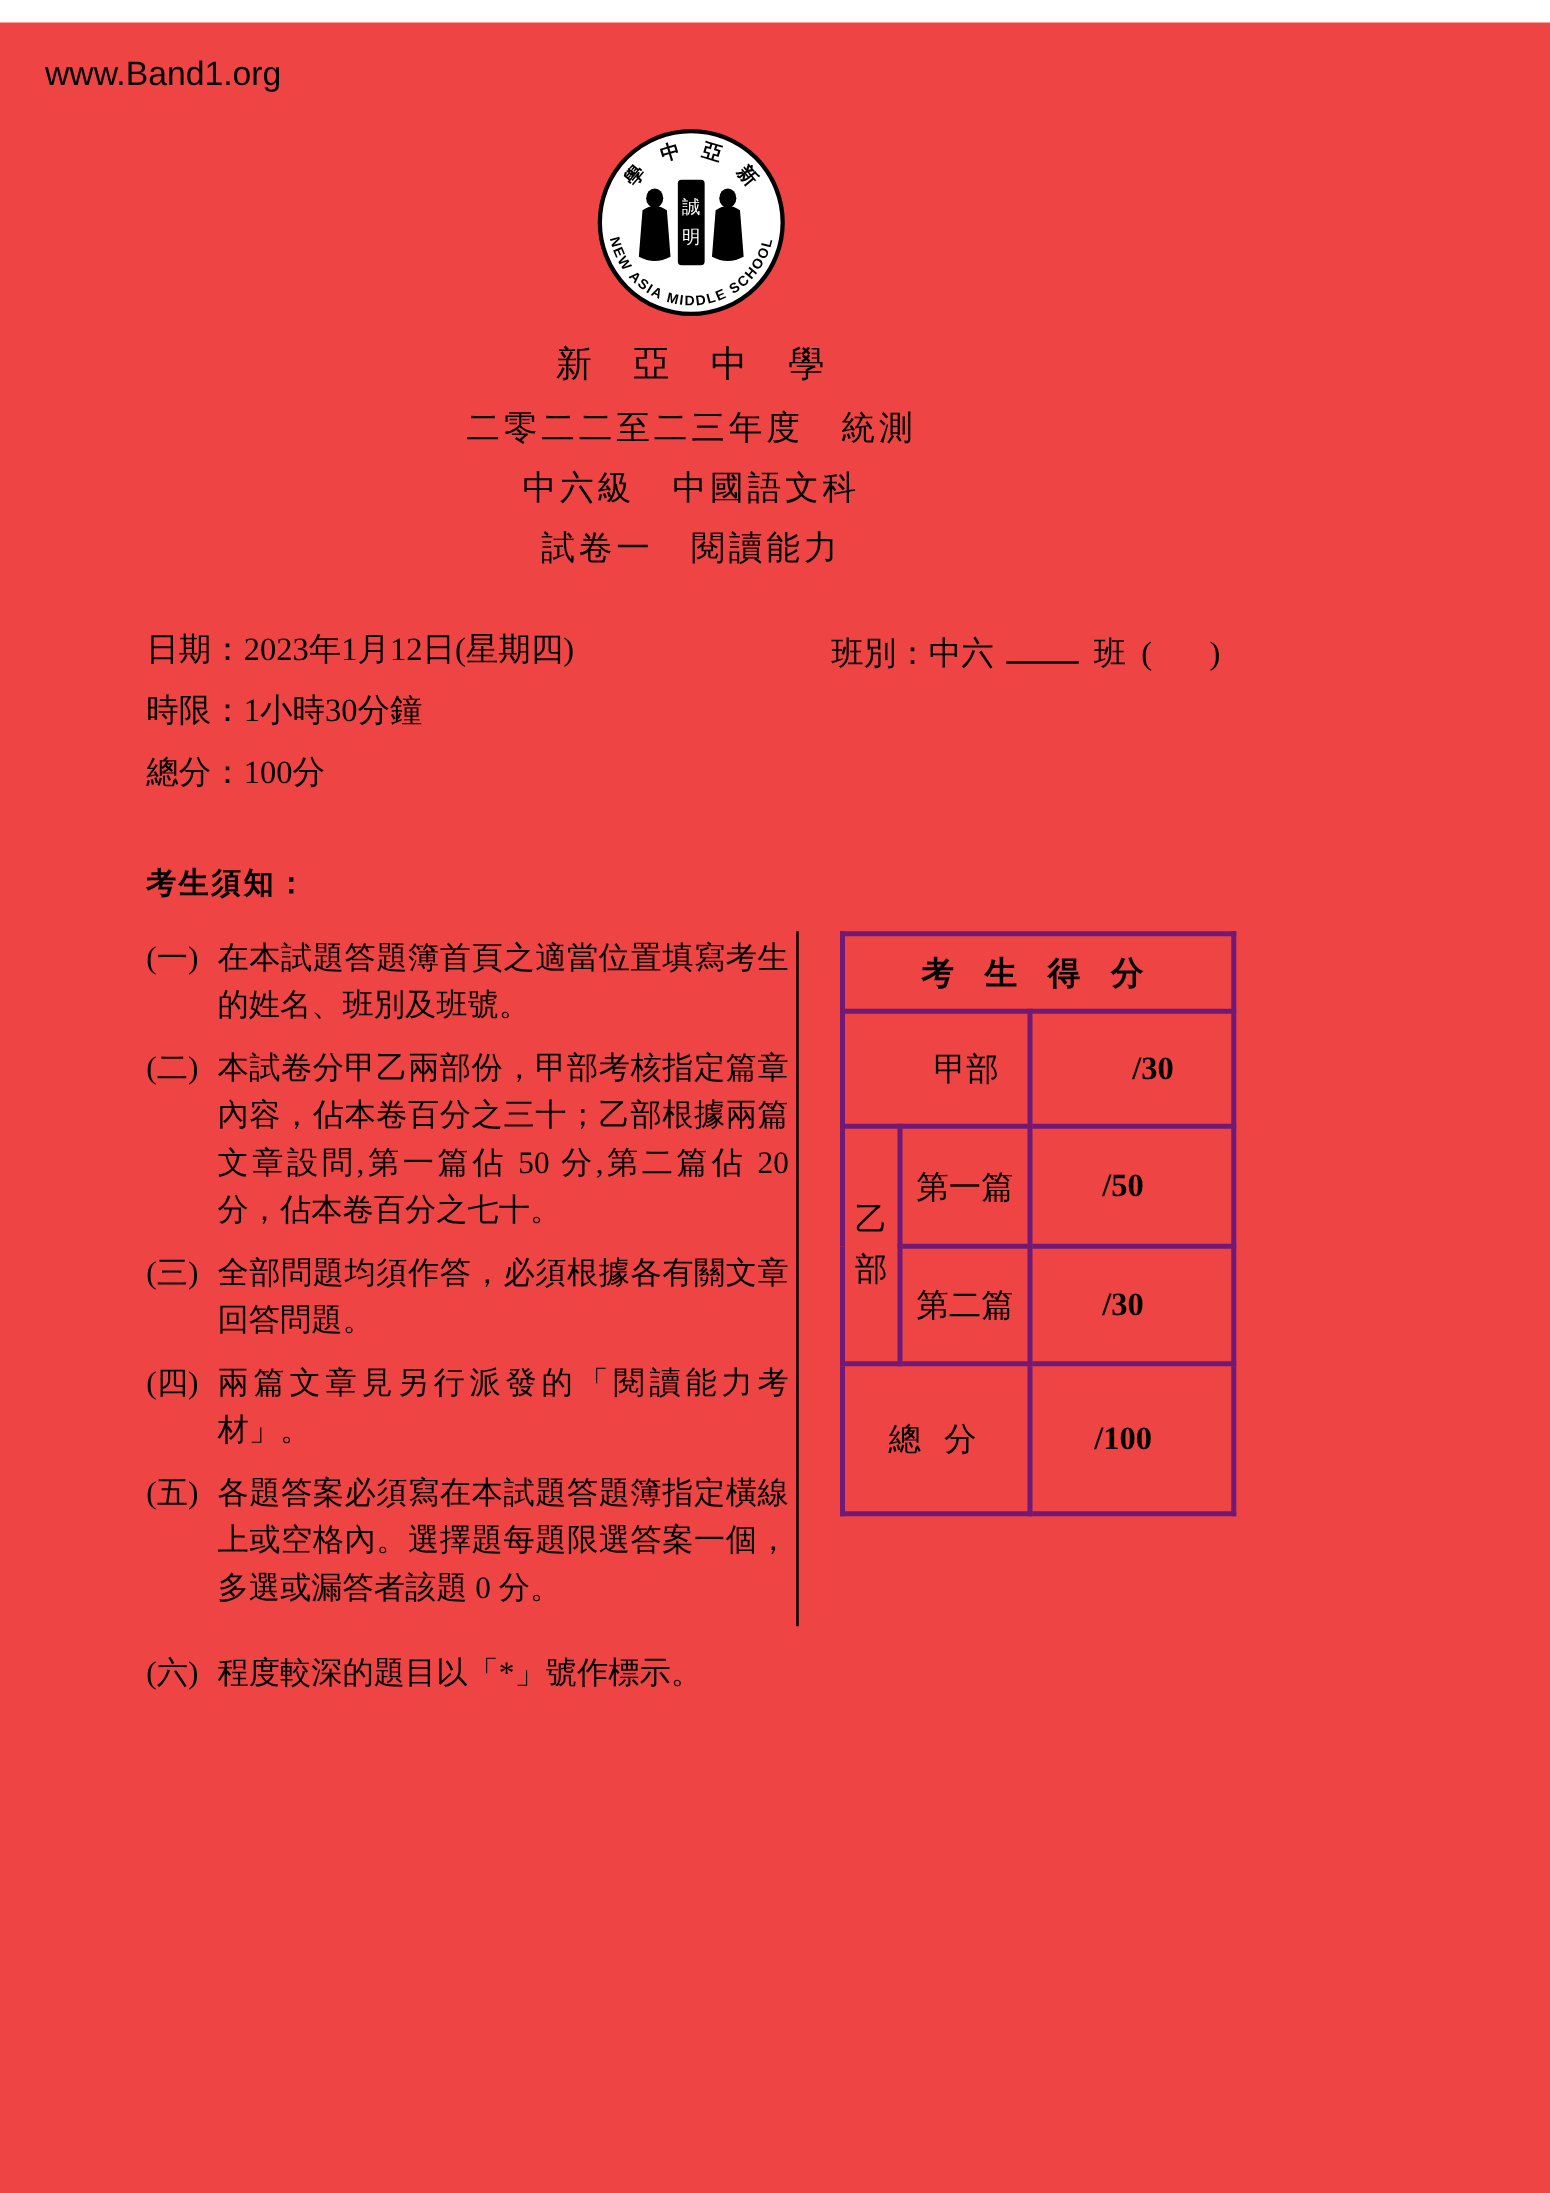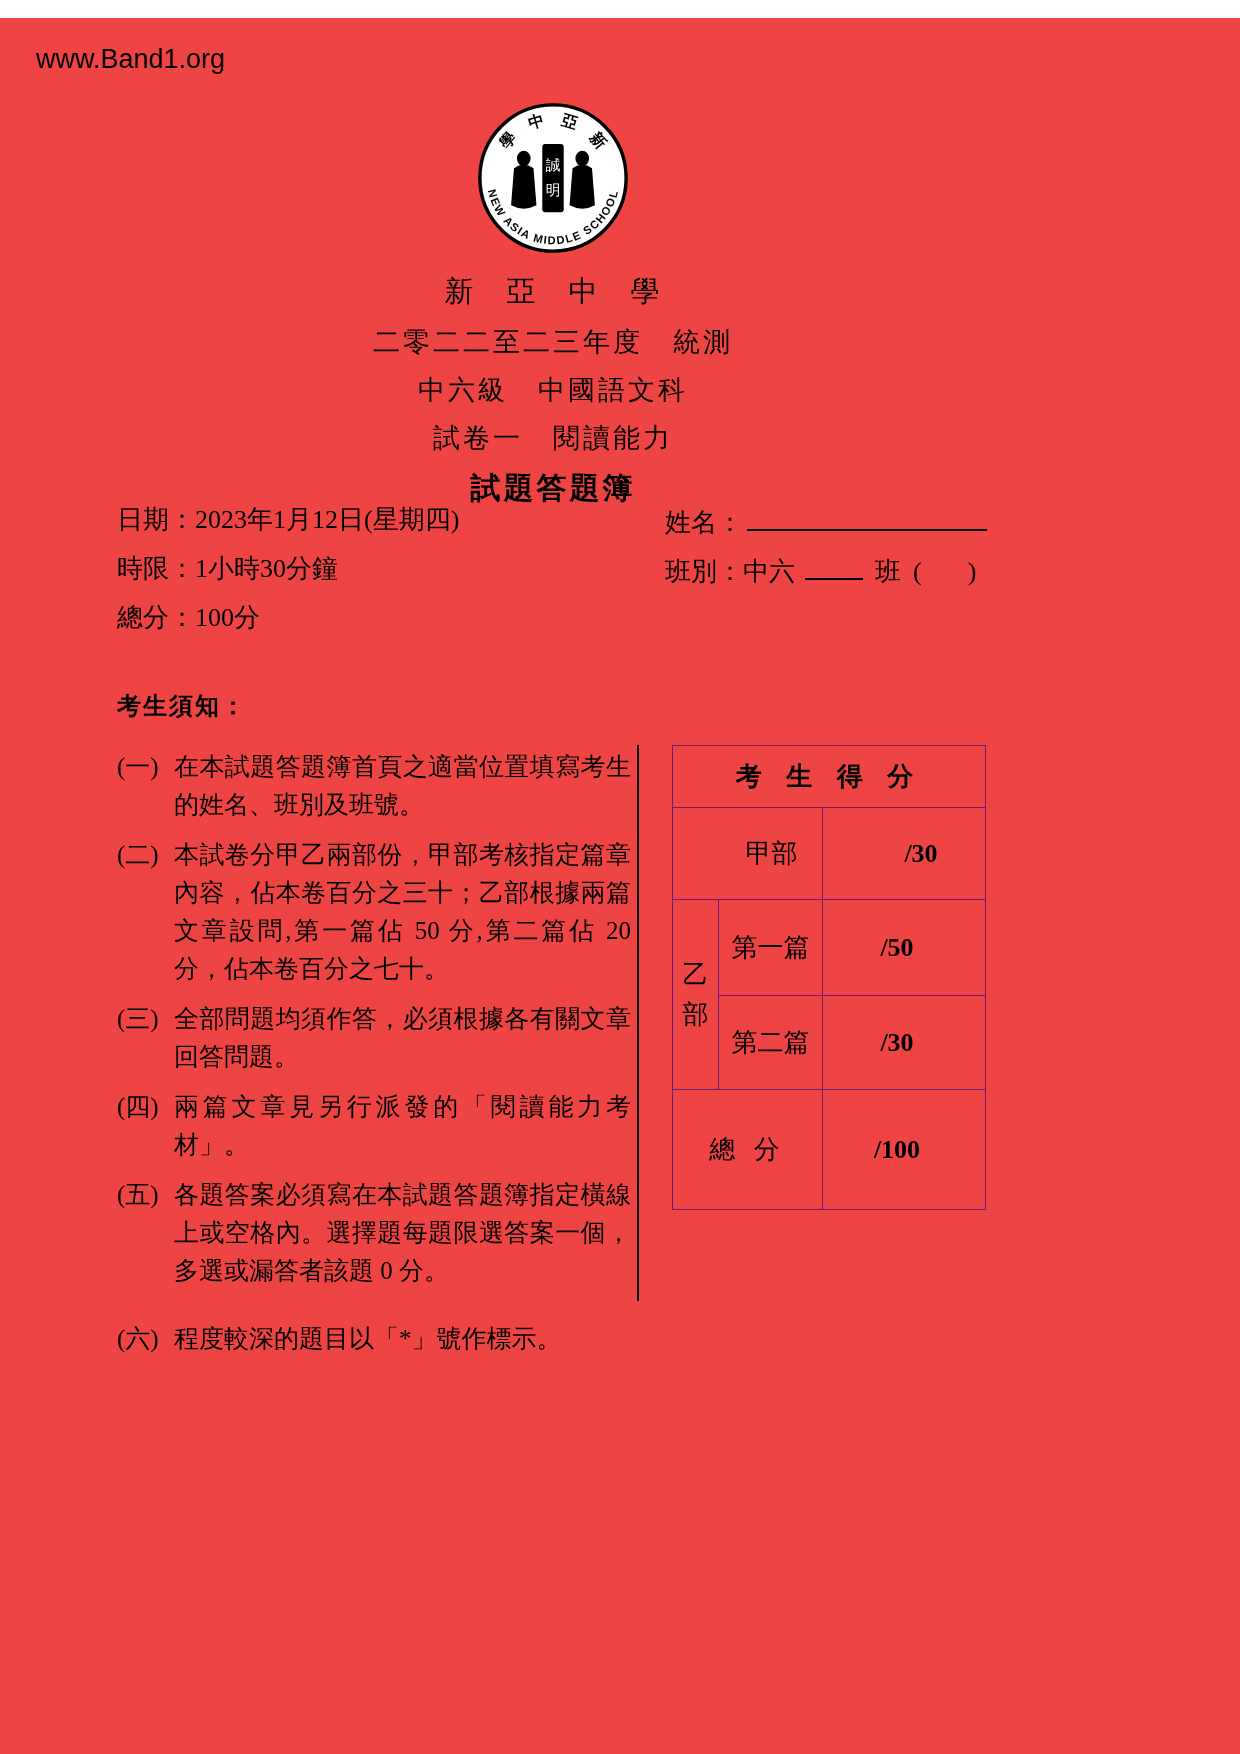--- a/index.html
+++ b/index.html
@@ -73,21 +73,21 @@
 
   
   .score-table {
     position: absolute;
     left: 672px;
     top: 727px;
     border-collapse: collapse;
     table-layout: fixed;
   }
   .score-table td {
-    border: 1px solid #701a75;
+    border: 4px solid #701a75;
     text-align: center;
     font-size: 26px;
     vertical-align: middle;
   }
   .st-header { height: 62px; font-size: 27px; font-weight: bold; letter-spacing: 9px; }
   .row-a td     { height: 92px; padding-left: 48px; }
   .row-b1 td    { height: 96px; }
   .row-b2 td    { height: 94px; }
   .row-total td { height: 120px; border-radius: 25px; }
   .st-part-b span { display: block; line-height: 40px; }
@@ -132,39 +132,35 @@
         <path d="M100 70 Q110 63 120 70 L123 108 Q110 115 97 108 Z"></path>
       </g>
       <rect x="69" y="45" width="22" height="70" rx="3" fill="#000000"></rect>
       <text x="80" y="72" fill="#ffffff" font-size="15" text-anchor="middle" font-family="'Liberation Serif', serif">誠</text>
       <text x="80" y="97" fill="#ffffff" font-size="15" text-anchor="middle" font-family="'Liberation Serif', serif">明</text>
     </svg>
     <div class="h-school">新　亞　中　學</div>
     <div class="h-line">二零二二至二三年度　統測</div>
     <div class="h-line">中六級　中國語文科</div>
     <div class="h-line">試卷一　閱讀能力</div>
-    <div class="h-booklet">試題答題簿</div>
   </div>
 
   <div class="info-left">
     <div class="info-row">
       <span>日期：</span><span>2023年1月12日(星期四)</span>
     </div>
     <div class="info-row">
       <span>時限：</span><span>1小時30分鐘</span>
     </div>
     <div class="info-row">
       <span>總分：</span><span>100分</span>
     </div>
   </div>
 
   <div class="info-right">
-    <div class="info-row">
-      <span>姓名：</span><span class="blank blank-name"></span>
-    </div>
     <div class="info-row">
       <span>班別：中六</span><span class="blank blank-class"></span><span class="ml">班</span><span class="ml">(</span><span class="spacer-paren"></span><span>)</span>
     </div>
   </div>
 
   <div class="notice">
     <div class="notice-title">考生須知：</div>
 
     <div class="notice-item">
       <span class="notice-num">(一)</span>

